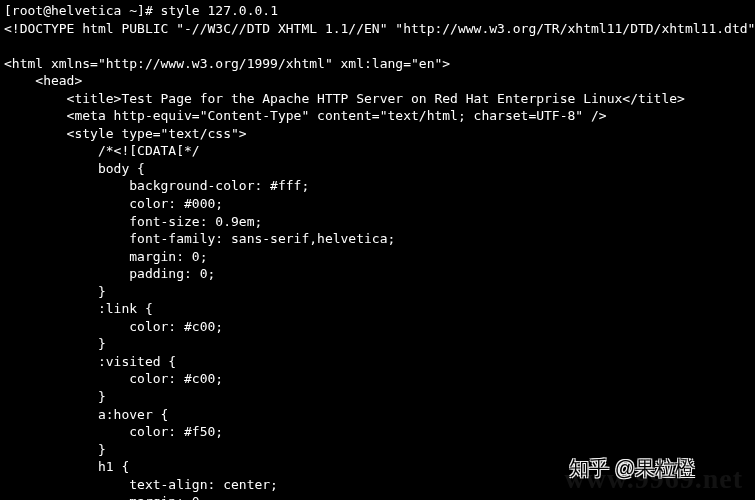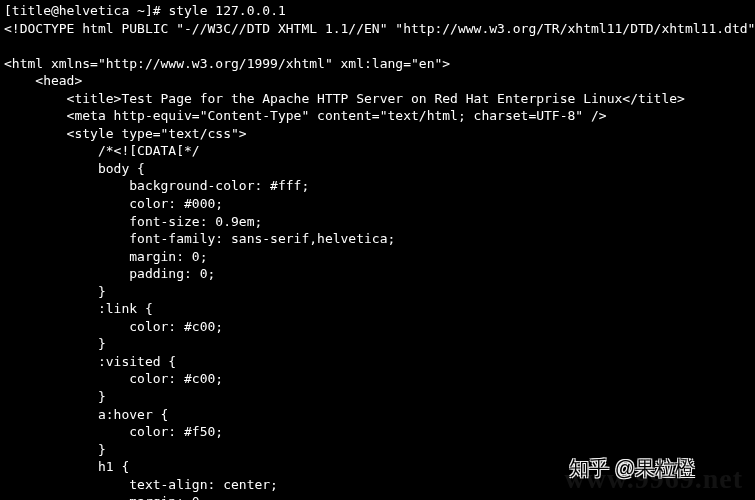--- a/index.html
+++ b/index.html
@@ -43,21 +43,21 @@
     font-family: Liberation Serif, serif;
     font-size: 28px;
     font-weight: bold;
     letter-spacing: 1px;
     pointer-events: none;
   }
 </style>
 </head>
 <body>
 
-<div class="terminal"><span><span>[</span><span>title</span><span>@</span><span>helvetica</span> <span>~</span><span>]</span><span>#</span> <span>style 127.0.0.1</span></span>
+<div class="terminal"><span><span>[</span><span>root</span><span>@</span><span>helvetica</span> <span>~</span><span>]</span><span>#</span> <span>style 127.0.0.1</span></span>
 <span id="output-block">&lt;!DOCTYPE html PUBLIC "-//W3C//DTD XHTML 1.1//EN" "http://www.w3.org/TR/xhtml11/DTD/xhtml11.dtd"&gt;
 
 &lt;html xmlns="http://www.w3.org/1999/xhtml" xml:lang="en"&gt;
     &lt;head&gt;
         &lt;title&gt;Test Page for the Apache HTTP Server on Red Hat Enterprise Linux&lt;/title&gt;
         &lt;meta http-equiv="Content-Type" content="text/html; charset=UTF-8" /&gt;
         &lt;style type="text/css"&gt;
             /*&lt;![CDATA[*/
             body {
                 background-color: #fff;

